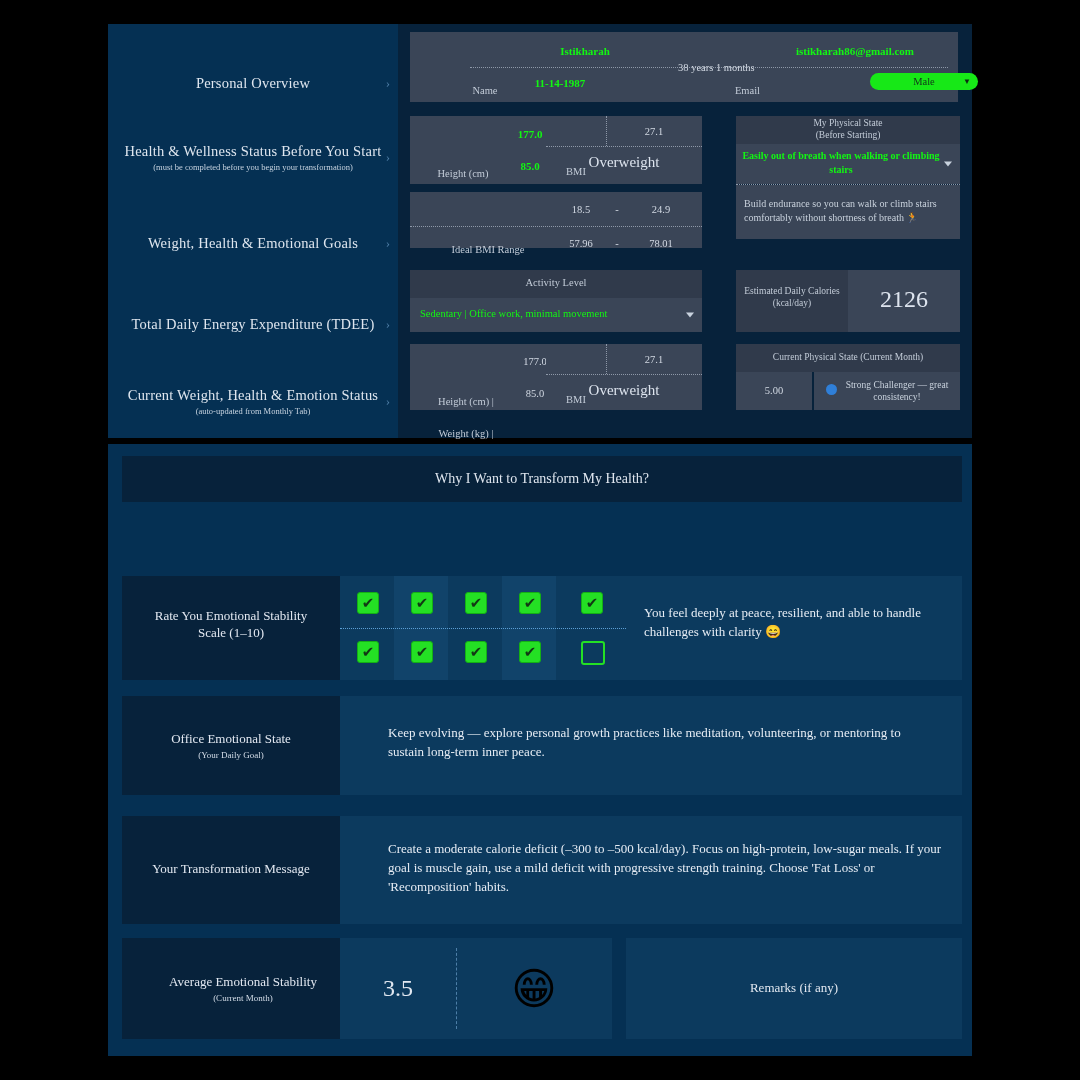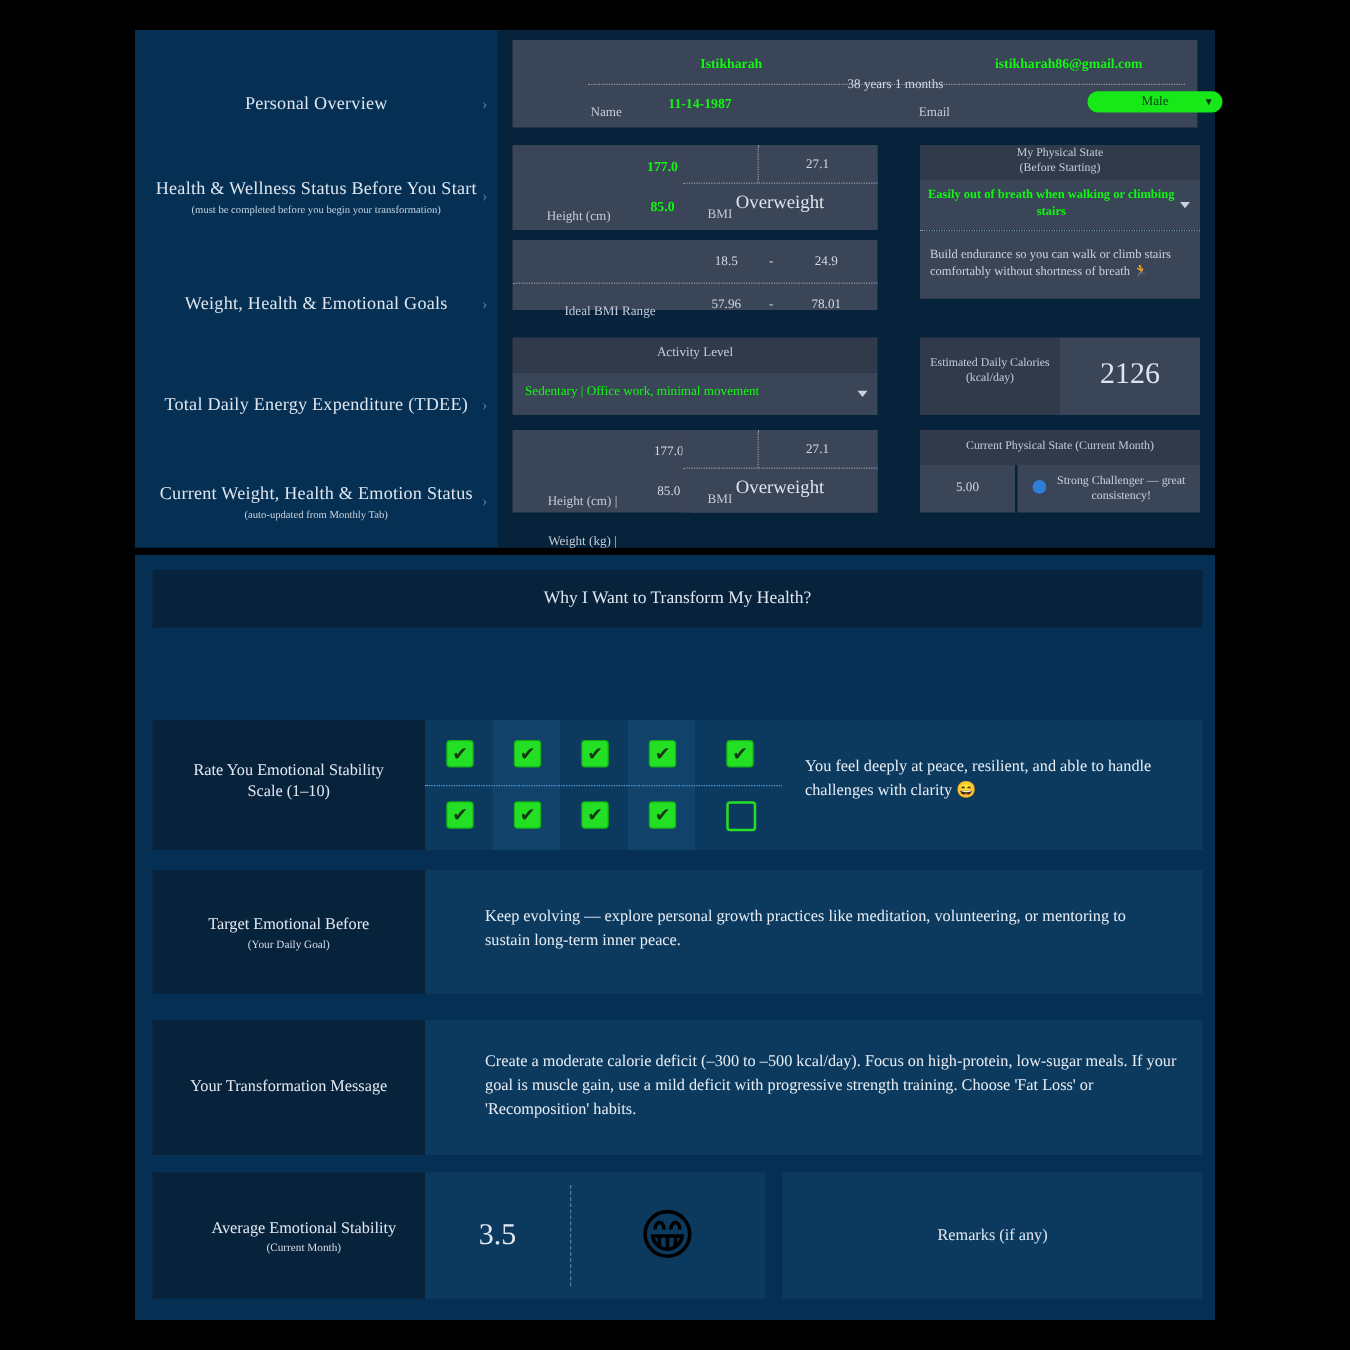--- a/index.html
+++ b/index.html
@@ -261,21 +261,21 @@
         </div>
       <div style="position:absolute;left:241px;top:65px;" class="chk off"></div>
     </div>
 
     <div class="bcard-mid" style="left:518px;top:132px;width:336px;height:104px;">
       <div class="b-body" style="position:absolute;left:18px;right:14px;top:28px;">You feel deeply at peace, resilient, and able to handle challenges with clarity 😄</div>
     </div>
 
     <div class="bcard" style="left:14px;top:252px;width:218px;height:99px;">
       <div style="position:absolute;left:0;right:0;top:35px;">
-        <div class="b-lbl">Target Emotional Before</div>
+        <div class="b-lbl">Office Emotional State</div>
         <div class="b-sub">(Your Daily Goal)</div>
       </div>
     </div>
     <div class="bcard-mid" style="left:232px;top:252px;width:622px;height:99px;">
       <div class="b-body" style="position:absolute;left:48px;right:40px;top:28px;">Keep evolving — explore personal growth practices like meditation, volunteering, or mentoring to sustain long-term inner peace.</div>
     </div>
 
     <div class="bcard" style="left:14px;top:372px;width:218px;height:108px;">
       <div class="b-lbl" style="position:absolute;left:0;right:0;top:45px;">Your Transformation Message</div>
     </div>

